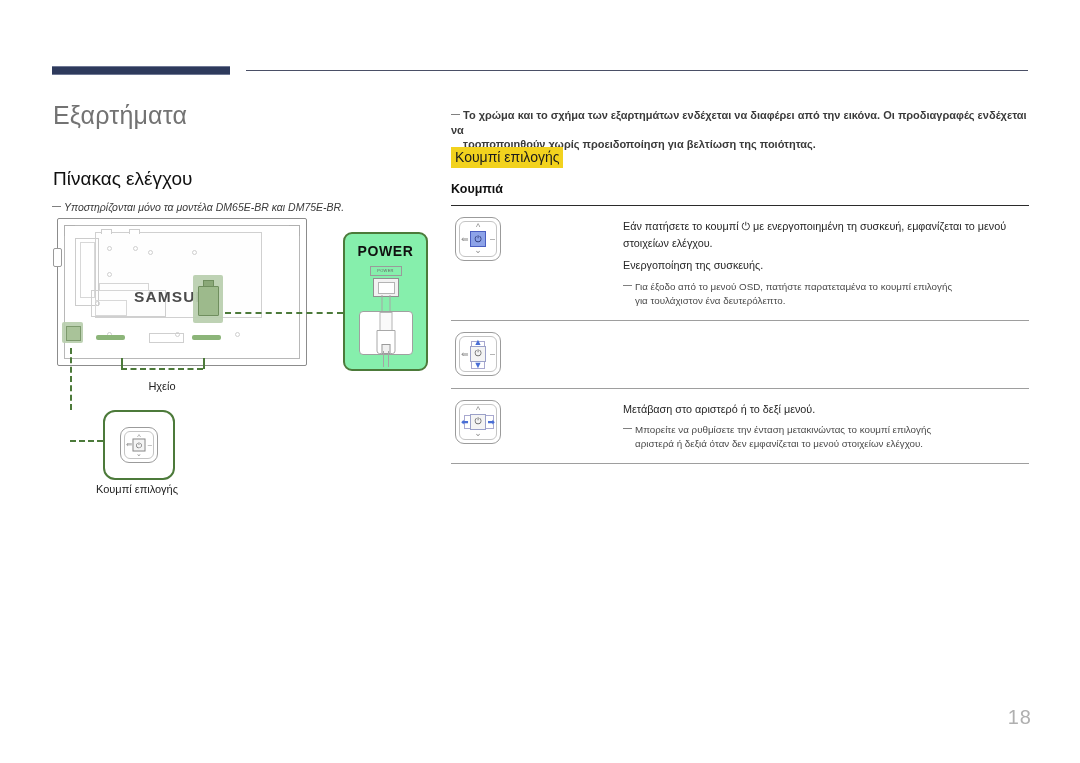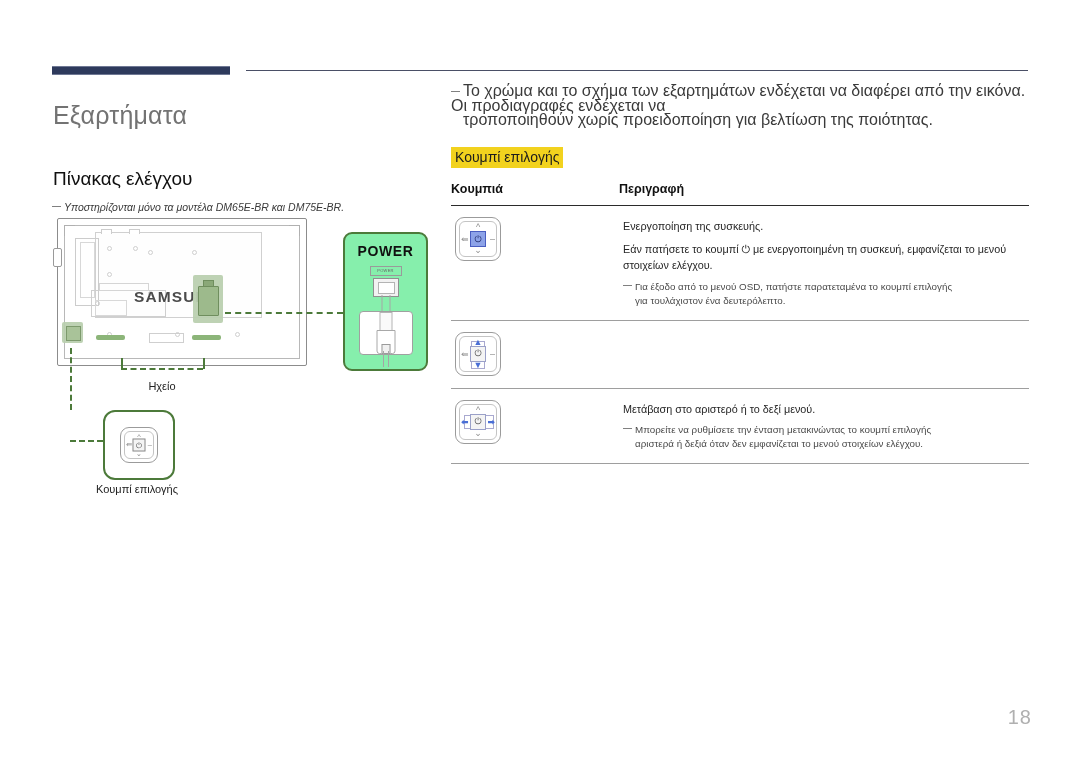--- a/index.html
+++ b/index.html
@@ -411,25 +411,26 @@
     border: 1px solid #a9a9d0;
   }
 
   .joy-small { width: 38px; height: 36px; }
   .joy-small .center { width: 11px; height: 11px; font-size: 7.5px; }
   .joy-small .ar { font-size: 7.5px; }
 
   
   .right-note {
     position: absolute;
-    left: 451px; top: 84px;
+    left: 451px; top: 108px;
     width: 578px;
-    font-size: 16px;
+    font-size: 11px;
     line-height: 14.5px;
     color: #3a3a3a;
+    font-weight: bold;
   }
   .right-note .body { display: inline; }
   .right-note .cont { display: block; padding-left: 12px; }
 
   .hl-title {
     position: absolute;
     left: 451px; top: 147px;
     background: #f2d21e;
     color: #1c1c1c;
     font-size: 14px;
@@ -590,39 +591,38 @@
 <div class="right-note">
   <span class="note-dash"></span><span class="body">Το χρώμα και το σχήμα των εξαρτημάτων ενδέχεται να διαφέρει από την εικόνα. Οι προδιαγραφές ενδέχεται να</span>
   <span class="cont">τροποποιηθούν χωρίς προειδοποίηση για βελτίωση της ποιότητας.</span>
 </div>
 
 <div class="hl-title">Κουμπί επιλογής</div>
 
 <div class="tbl">
   <div class="tbl-head">
     <div class="c1">Κουμπιά</div>
-    <div class="c2">Περιγραφή</div>
   </div>
   <div class="rule-strong"></div>
 
   <div class="tbl-row">
     <div class="c1">
       <div class="joy">
         <div class="outer"></div>
         <div class="mid"></div>
         <div class="ar up">^</div>
         <div class="ar down">⌄</div>
         <div class="ar left">⇚</div>
         <div class="ar right">–</div>
         <div class="center hot">⏻</div>
       </div>
     </div>
     <div class="c2">
+      <p>Εάν πατήσετε το κουμπί ⏻ με ενεργοποιημένη τη συσκευή, εμφανίζεται το μενού στοιχείων ελέγχου.</p>
       <p>Ενεργοποίηση της συσκευής.</p>
-      <p>Εάν πατήσετε το κουμπί ⏻ με ενεργοποιημένη τη συσκευή, εμφανίζεται το μενού στοιχείων ελέγχου.</p>
       <div class="sub-note">
         <span class="note-dash"></span><span>Για έξοδο από το μενού OSD, πατήστε παρατεταμένα το κουμπί επιλογής</span>
         <span class="cont">για τουλάχιστον ένα δευτερόλεπτο.</span>
       </div>
     </div>
   </div>
   <div class="rule-light"></div>
 
   <div class="tbl-row">
     <div class="c1">

